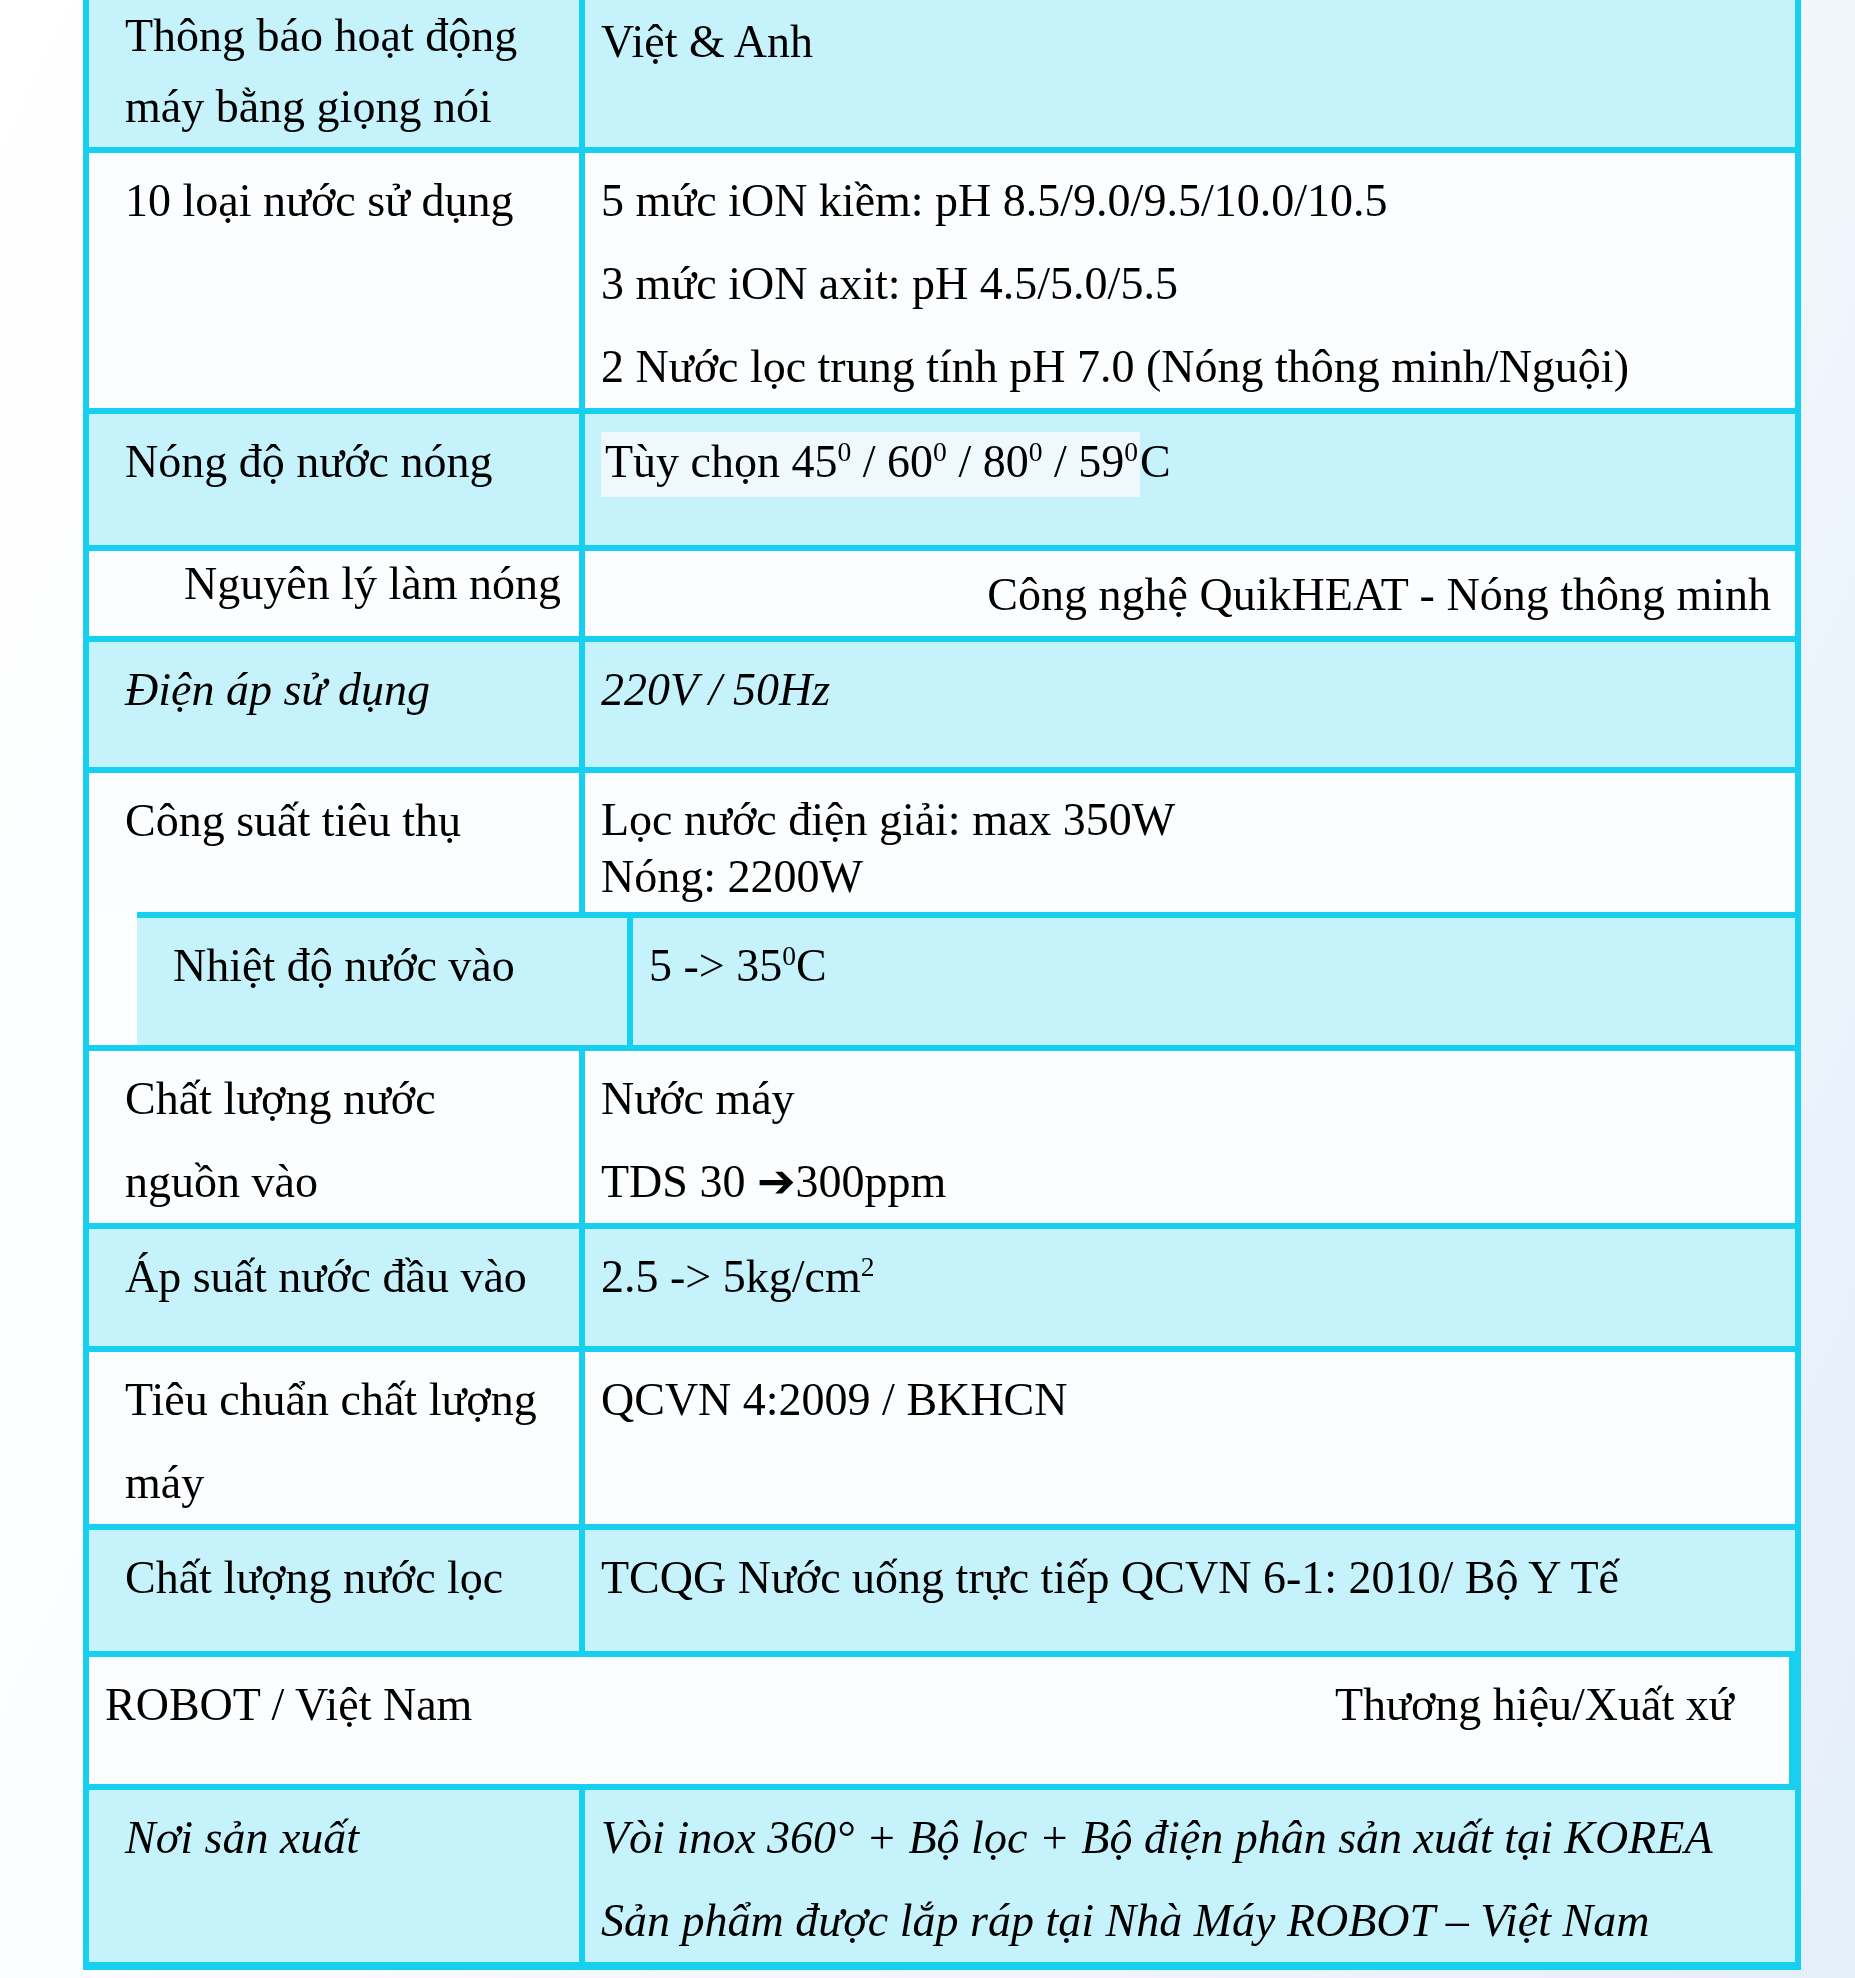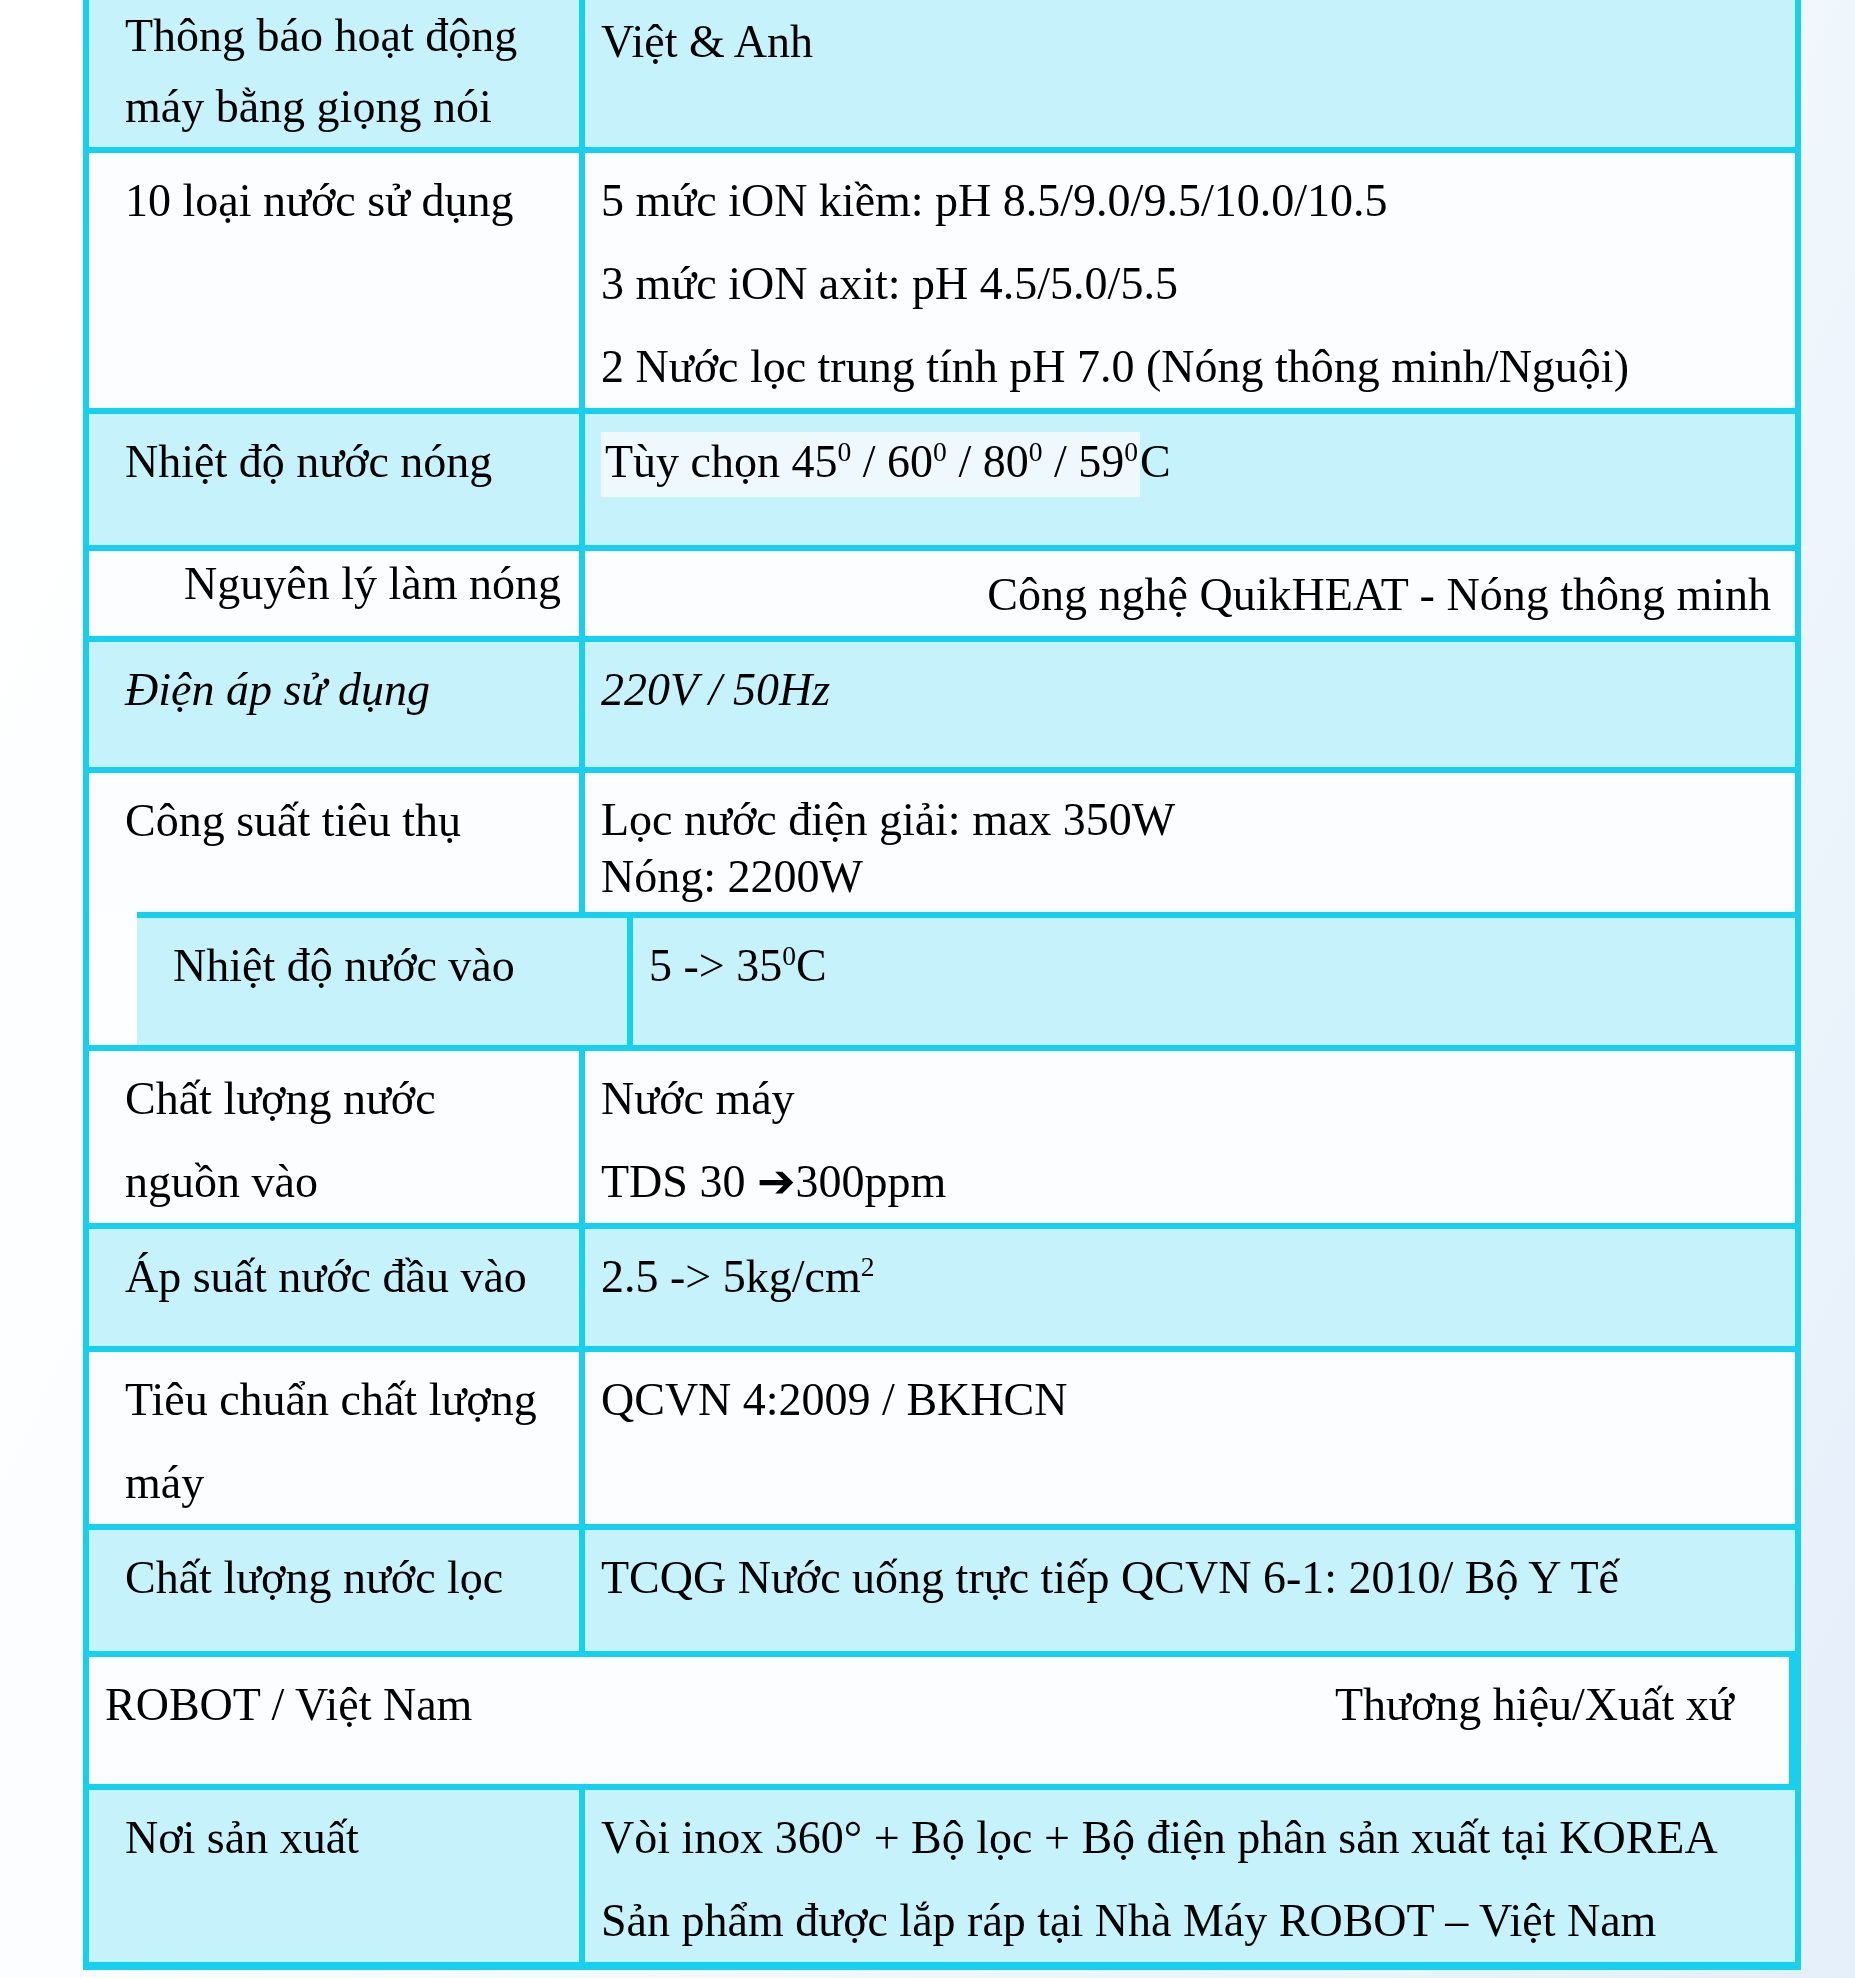--- a/index.html
+++ b/index.html
@@ -36,21 +36,21 @@
   .r4{min-height:73px;}   .r4 .cell{line-height:61px;padding-top:2px;text-align:right;}
   .r5{min-height:125px;font-style:italic;}
   .r6{min-height:139px;}  .r6 .cell.value .line{line-height:57px;}
                           .r6 .cell.value{padding-top:18px;}
   .r7{min-height:127px;margin-left:48px;}
   .r8{min-height:152px;}
   .r9{min-height:117px;}
   .r10{min-height:154px;}
   .r11{min-height:121px;}
   .r12{min-height:127px;}
-  .r13{min-height:156px;}
+  .r13{min-height:156px;font-style:italic;}
   sup{font-size:0.6em;line-height:0;}
   .hl{background:#eef8fd;padding:4px 2px 10px 4px;}
 </style>
 </head>
 <body>
 
 <div class="spec-table">
 
   <div class="row cyan first r1">
     <div class="cell label">Thông báo hoạt động máy bằng giọng nói</div>
@@ -62,21 +62,21 @@
   <div class="row white r2">
     <div class="cell label">10 loại nước sử dụng</div>
     <div class="cell value">
       <div class="line">5 mức iON kiềm: pH 8.5/9.0/9.5/10.0/10.5</div>
       <div class="line">3 mức iON axit: pH 4.5/5.0/5.5</div>
       <div class="line">2 Nước lọc trung tính pH 7.0 (Nóng thông minh/Nguội)</div>
     </div>
   </div>
 
   <div class="row cyan r3">
-    <div class="cell label">Nhiệt độ nước nóng</div>
+    <div class="cell label">Nóng độ nước nóng</div>
     <div class="cell value">
       <div class="line"><span class="hl"><span>Tùy chọn 45</span><sup>0</sup><span> / 60</span><sup>0</sup><span> / 80</span><sup>0</sup><span> / 59</span><sup>0</sup></span><span>C</span></div>
     </div>
   </div>
 
   <div class="row white r4">
     <div class="cell label">Nguyên lý làm nóng</div>
     <div class="cell value">
       <div class="line">Công nghệ QuikHEAT - Nóng thông minh</div>
     </div>

